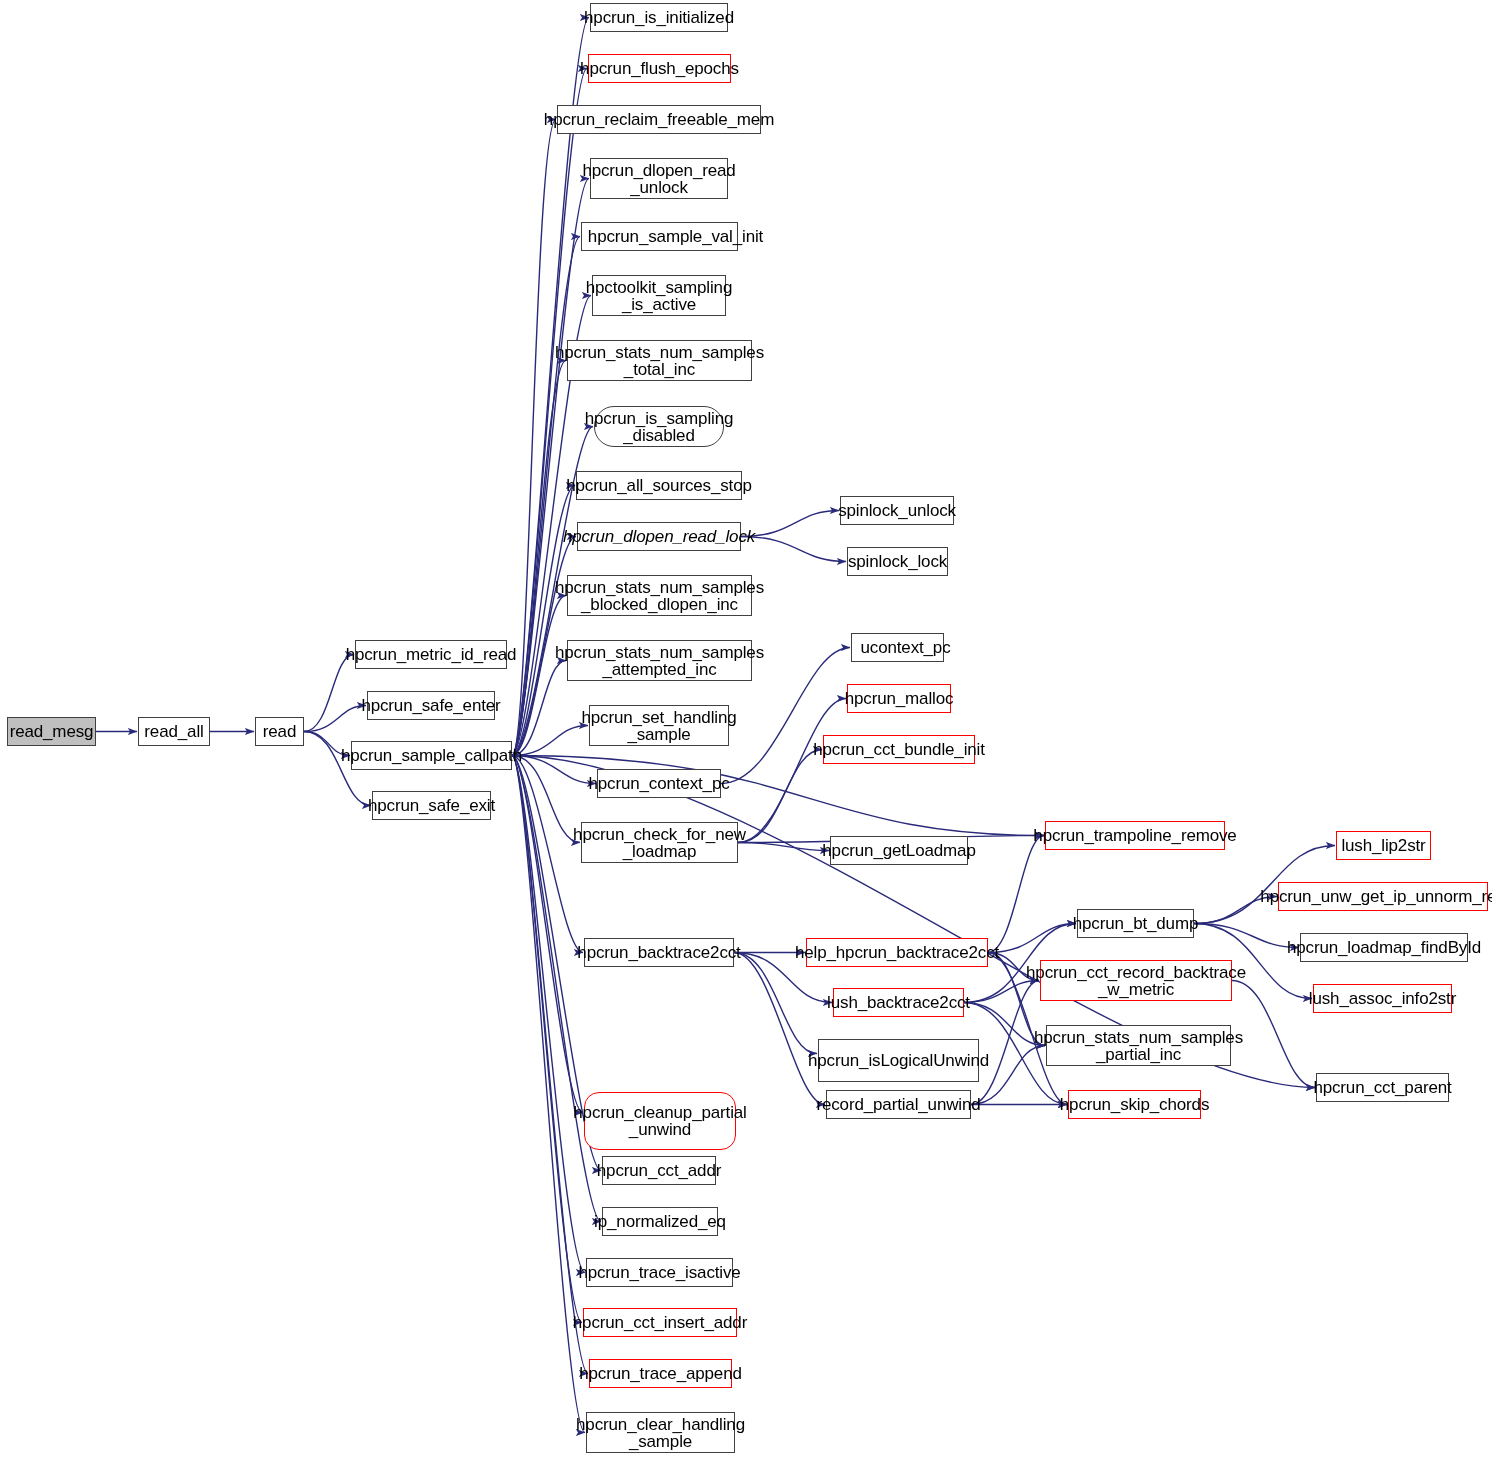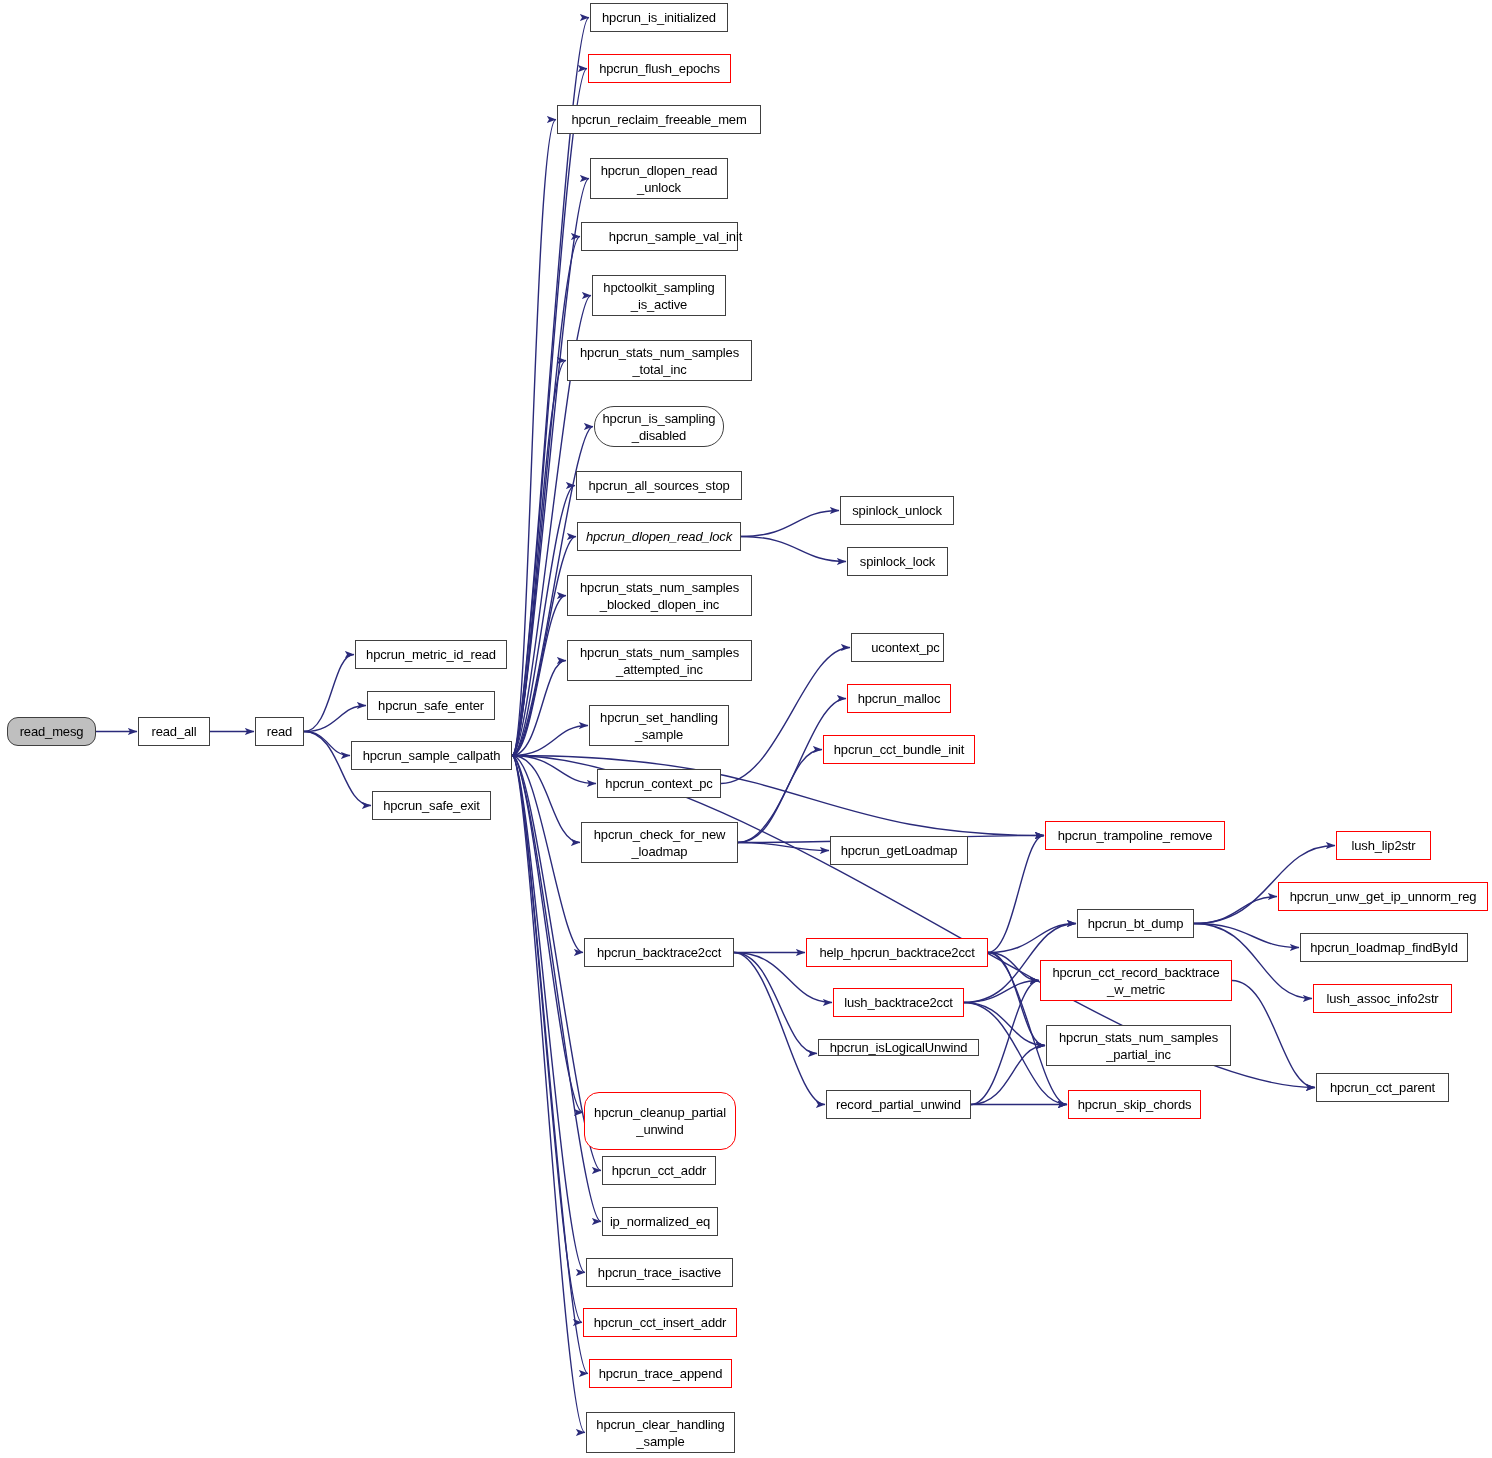--- a/index.html
+++ b/index.html
@@ -1,21 +1,21 @@
 <!DOCTYPE html>
 <html><head>
 <meta charset="utf-8">
 <style>
   html,body{margin:0;padding:0;background:#ffffff;}
   #canvas{position:relative;width:1492px;height:1458px;background:#ffffff;
           font-family:"Liberation Sans","DejaVu Sans",sans-serif;overflow:hidden;}
   svg#edges{position:absolute;left:0;top:0;width:1492px;height:1458px;pointer-events:none;}
   .node{position:absolute;box-sizing:border-box;display:flex;align-items:center;
         justify-content:center;text-align:center;background:#ffffff;
-        border:1px solid #404040;color:#000000;font-size:13px;line-height:17px;
+        border:1px solid #404040;color:#000000;font-size:17px;line-height:17px;
         white-space:pre;letter-spacing:-0.15px;}
   .node.red{border:1px solid #ff0000;}
   .node.root{background:#bfbfbf;border:1px solid #404040;}
 </style>
 </head>
 <body>
 
 <div id="canvas">
   <svg id="edges" viewBox="0 0 1492 1458">
     <defs>
@@ -79,21 +79,21 @@
         <path d="M971,1104.5 C1002.68,1104.5 1034.36,1104.5 1067,1104.5" marker-end="url(#ah)"></path>
         <path d="M1194,923.5 C1271.55,923.5 1272.96,845.5 1335,845.5" marker-end="url(#ah)"></path>
         <path d="M1194,923.5 C1239.65,923.5 1240.48,896.5 1277,896.5" marker-end="url(#ah)"></path>
         <path d="M1194,923.5 C1251.75,923.5 1252.8,947.5 1299,947.5" marker-end="url(#ah)"></path>
         <path d="M1194,923.5 C1258.9,923.5 1260.08,998.5 1312,998.5" marker-end="url(#ah)"></path>
         <path d="M1232,980.5 C1273.4403592814372,980.5 1281.8477125748502,1087.5 1315,1087.5" marker-end="url(#ah)"></path>
         <path d="M512,755.5 C747.3281632653061,755.5 1126.737469387755,1087.5 1315,1087.5" marker-end="url(#ah)"></path>
       </g>
   </svg>
   <div id="node-layer">
-      <div class="node root" style="left: 7px; top: 717px; width: 89px; height: 29px; border-radius: 11px;">read_mesg</div>
+      <div class="node root" style="left: 7px; top: 717px; width: 89px; height: 29px;">read_mesg</div>
       <div class="node" style="left: 138px; top: 717px; width: 72px; height: 29px;">read_all</div>
       <div class="node" style="left: 255px; top: 717px; width: 49px; height: 29px;">read</div>
       <div class="node" style="left: 355px; top: 640px; width: 152px; height: 29px;">hpcrun_metric_id_read</div>
       <div class="node" style="left: 367px; top: 691px; width: 128px; height: 29px;">hpcrun_safe_enter</div>
       <div class="node" style="left: 351px; top: 741px; width: 161px; height: 29px;">hpcrun_sample_callpath</div>
       <div class="node" style="left: 372px; top: 791px; width: 119px; height: 29px;">hpcrun_safe_exit</div>
       <div class="node" style="left: 590px; top: 3px; width: 138px; height: 29px;">hpcrun_is_initialized</div>
       <div class="node red" style="left: 588px; top: 54px; width: 143px; height: 29px;">hpcrun_flush_epochs</div>
       <div class="node" style="left: 557px; top: 105px; width: 204px; height: 29px;">hpcrun_reclaim_freeable_mem</div>
       <div class="node" style="left: 590px; top: 158px; width: 138px; height: 41px;">hpcrun_dlopen_read
@@ -127,21 +127,21 @@
       <div class="node" style="left: 586px; top: 1412px; width: 149px; height: 41px;">hpcrun_clear_handling
 _sample</div>
       <div class="node" style="left: 840px; top: 496px; width: 114px; height: 29px;">spinlock_unlock</div>
       <div class="node" style="left: 847px; top: 547px; width: 101px; height: 29px;">spinlock_lock</div>
       <div class="node" style="left: 851px; top: 633px; width: 93px; height: 29px; padding-left: 16px;">ucontext_pc</div>
       <div class="node red" style="left: 847px; top: 684px; width: 104px; height: 29px;">hpcrun_malloc</div>
       <div class="node red" style="left: 823px; top: 735px; width: 152px; height: 29px;">hpcrun_cct_bundle_init</div>
       <div class="node" style="left: 830px; top: 836px; width: 138px; height: 29px;">hpcrun_getLoadmap</div>
       <div class="node red" style="left: 806px; top: 938px; width: 182px; height: 29px;">help_hpcrun_backtrace2cct</div>
       <div class="node red" style="left: 833px; top: 988px; width: 131px; height: 29px;">lush_backtrace2cct</div>
-      <div class="node" style="left: 818px; top: 1039px; width: 161px; height: 17px;">hpcrun_isLogicalUnwind</div>
+      <div class="node" style="left: 818px; top: 1039px; width: 161px; height: 43px;">hpcrun_isLogicalUnwind</div>
       <div class="node" style="left: 826px; top: 1090px; width: 145px; height: 29px;">record_partial_unwind</div>
       <div class="node red" style="left: 1045px; top: 821px; width: 180px; height: 29px;">hpcrun_trampoline_remove</div>
       <div class="node" style="left: 1077px; top: 909px; width: 117px; height: 29px;">hpcrun_bt_dump</div>
       <div class="node red" style="left: 1040px; top: 960px; width: 192px; height: 41px;">hpcrun_cct_record_backtrace
 _w_metric</div>
       <div class="node" style="left: 1046px; top: 1025px; width: 185px; height: 41px;">hpcrun_stats_num_samples
 _partial_inc</div>
       <div class="node red" style="left: 1068px; top: 1090px; width: 133px; height: 29px;">hpcrun_skip_chords</div>
       <div class="node red" style="left: 1336px; top: 831px; width: 95px; height: 29px;">lush_lip2str</div>
       <div class="node red" style="left: 1278px; top: 882px; width: 210px; height: 29px;">hpcrun_unw_get_ip_unnorm_reg</div>

